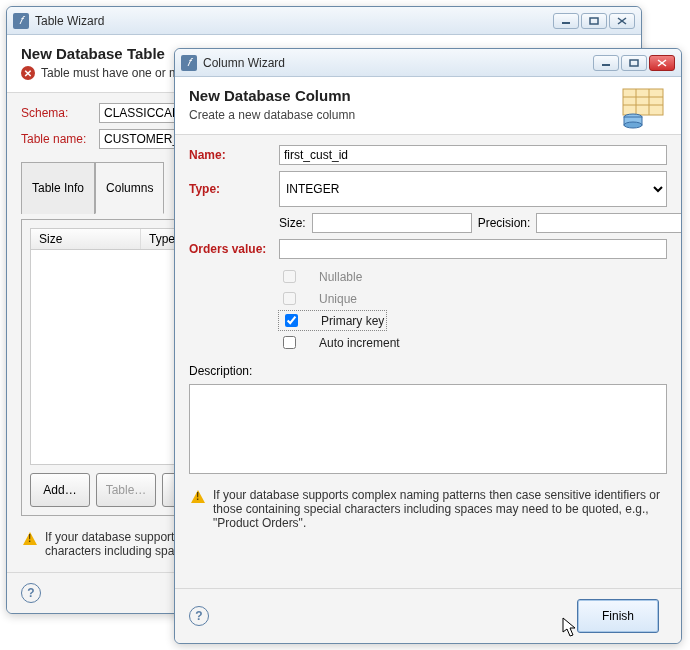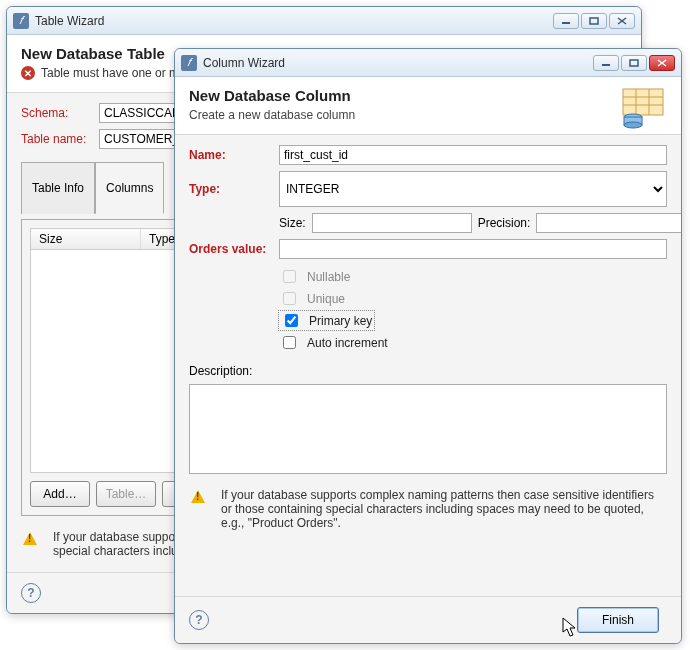--- a/index.html
+++ b/index.html
@@ -25,31 +25,31 @@
   input.txt { flex: 1; height: 20px; border: 1px solid #aaa; background: #fff; padding: 1px 4px; }
   select.sel { flex: 1; height: 36px; border: 1px solid #aaa; background: #fff; padding: 1px 2px; }
   .tabs { display: flex; margin-top: 6px; }
   .tab { padding: 18px 10px; border: 1px solid #aaa; background: #ececec; border-bottom: none; position: relative; top: 1px; cursor: pointer; }
   .tab.active { background: #f4f4f4; border-bottom: 1px solid #f4f4f4; }
   .tabpanel { border: 1px solid #aaa; background: #f4f4f4; flex: 1; padding: 8px; display: flex; flex-direction: column; }
   .grid { flex: 1; border: 1px solid #ccc; background: #fff; }
   .grid-head { display: flex; background: linear-gradient(#fdfdfd,#ececec); border-bottom: 1px solid #ccc; }
   .grid-head .col { padding: 3px 8px; border-right: 1px solid #ddd; }
   .btnrow { display: flex; gap: 6px; margin-top: 8px; }
-  button.btn { min-width: 60px; height: 26px; border: 1px solid #8a8a8a; border-radius: 3px; background: linear-gradient(#fdfdfd,#e6e6e6); cursor: pointer; }
+  button.btn { min-width: 60px; height: 34px; border: 1px solid #8a8a8a; border-radius: 3px; background: linear-gradient(#fdfdfd,#e6e6e6); cursor: pointer; }
   button.btn:disabled { color: #9a9a9a; cursor: default; }
   button.btn.primary { border-color: #4a76a8; box-shadow: 0 0 0 1px #a7c7e7 inset; background: linear-gradient(#f2f8ff,#d8e8f8); }
-  .note { display: flex; gap: 16px; padding: 8px 2px 4px 2px; color: #333; }
+  .note { display: flex; gap: 8px; padding: 8px 2px 4px 2px; color: #333; }
   .warn-icon { width: 0; height: 0; border-left: 7px solid transparent; border-right: 7px solid transparent; border-bottom: 13px solid #f0b000; position: relative; margin-top: 2px; flex-shrink: 0; }
   .warn-icon::after { content: "!"; position: absolute; left: -2px; top: 1px; font-size: 10px; font-weight: bold; color: #5a3e00; }
   .footer { border-top: 1px solid #d8d8d8; background: #f4f4f4; padding: 10px 14px; display: flex; align-items: center; border-radius: 0 0 6px 6px; }
   .help { width: 20px; height: 20px; border: 1.5px solid #5b7fa6; border-radius: 50%; color: #5b7fa6; display: flex; align-items: center; justify-content: center; font-weight: bold; cursor: pointer; }
   .spacer { flex: 1; }
   .checks { display: flex; flex-direction: column; gap: 3px; margin-left: 90px; margin-top: 2px; }
-  .checks label { display: flex; align-items: center; gap: 8px; color: #888; }
+  .checks label { display: flex; align-items: center; gap: 20px; color: #888; }
   .checks label.enabled { color: #222; }
   .checks input { width: 13px; height: 13px; }
   textarea.desc { width: 100%; height: 90px; border: 1px solid #aaa; background: #fff; resize: none; padding: 2px 4px; }
   .sizerow { display: flex; align-items: center; gap: 6px; margin-left: 90px; }
   .sizerow label { min-width: auto; }
   .sizerow input { width: 160px; }
   .cursor { position: absolute; left: 562px; top: 617px; pointer-events: none; z-index: 50; }
 </style>
 </head>
 <body>

